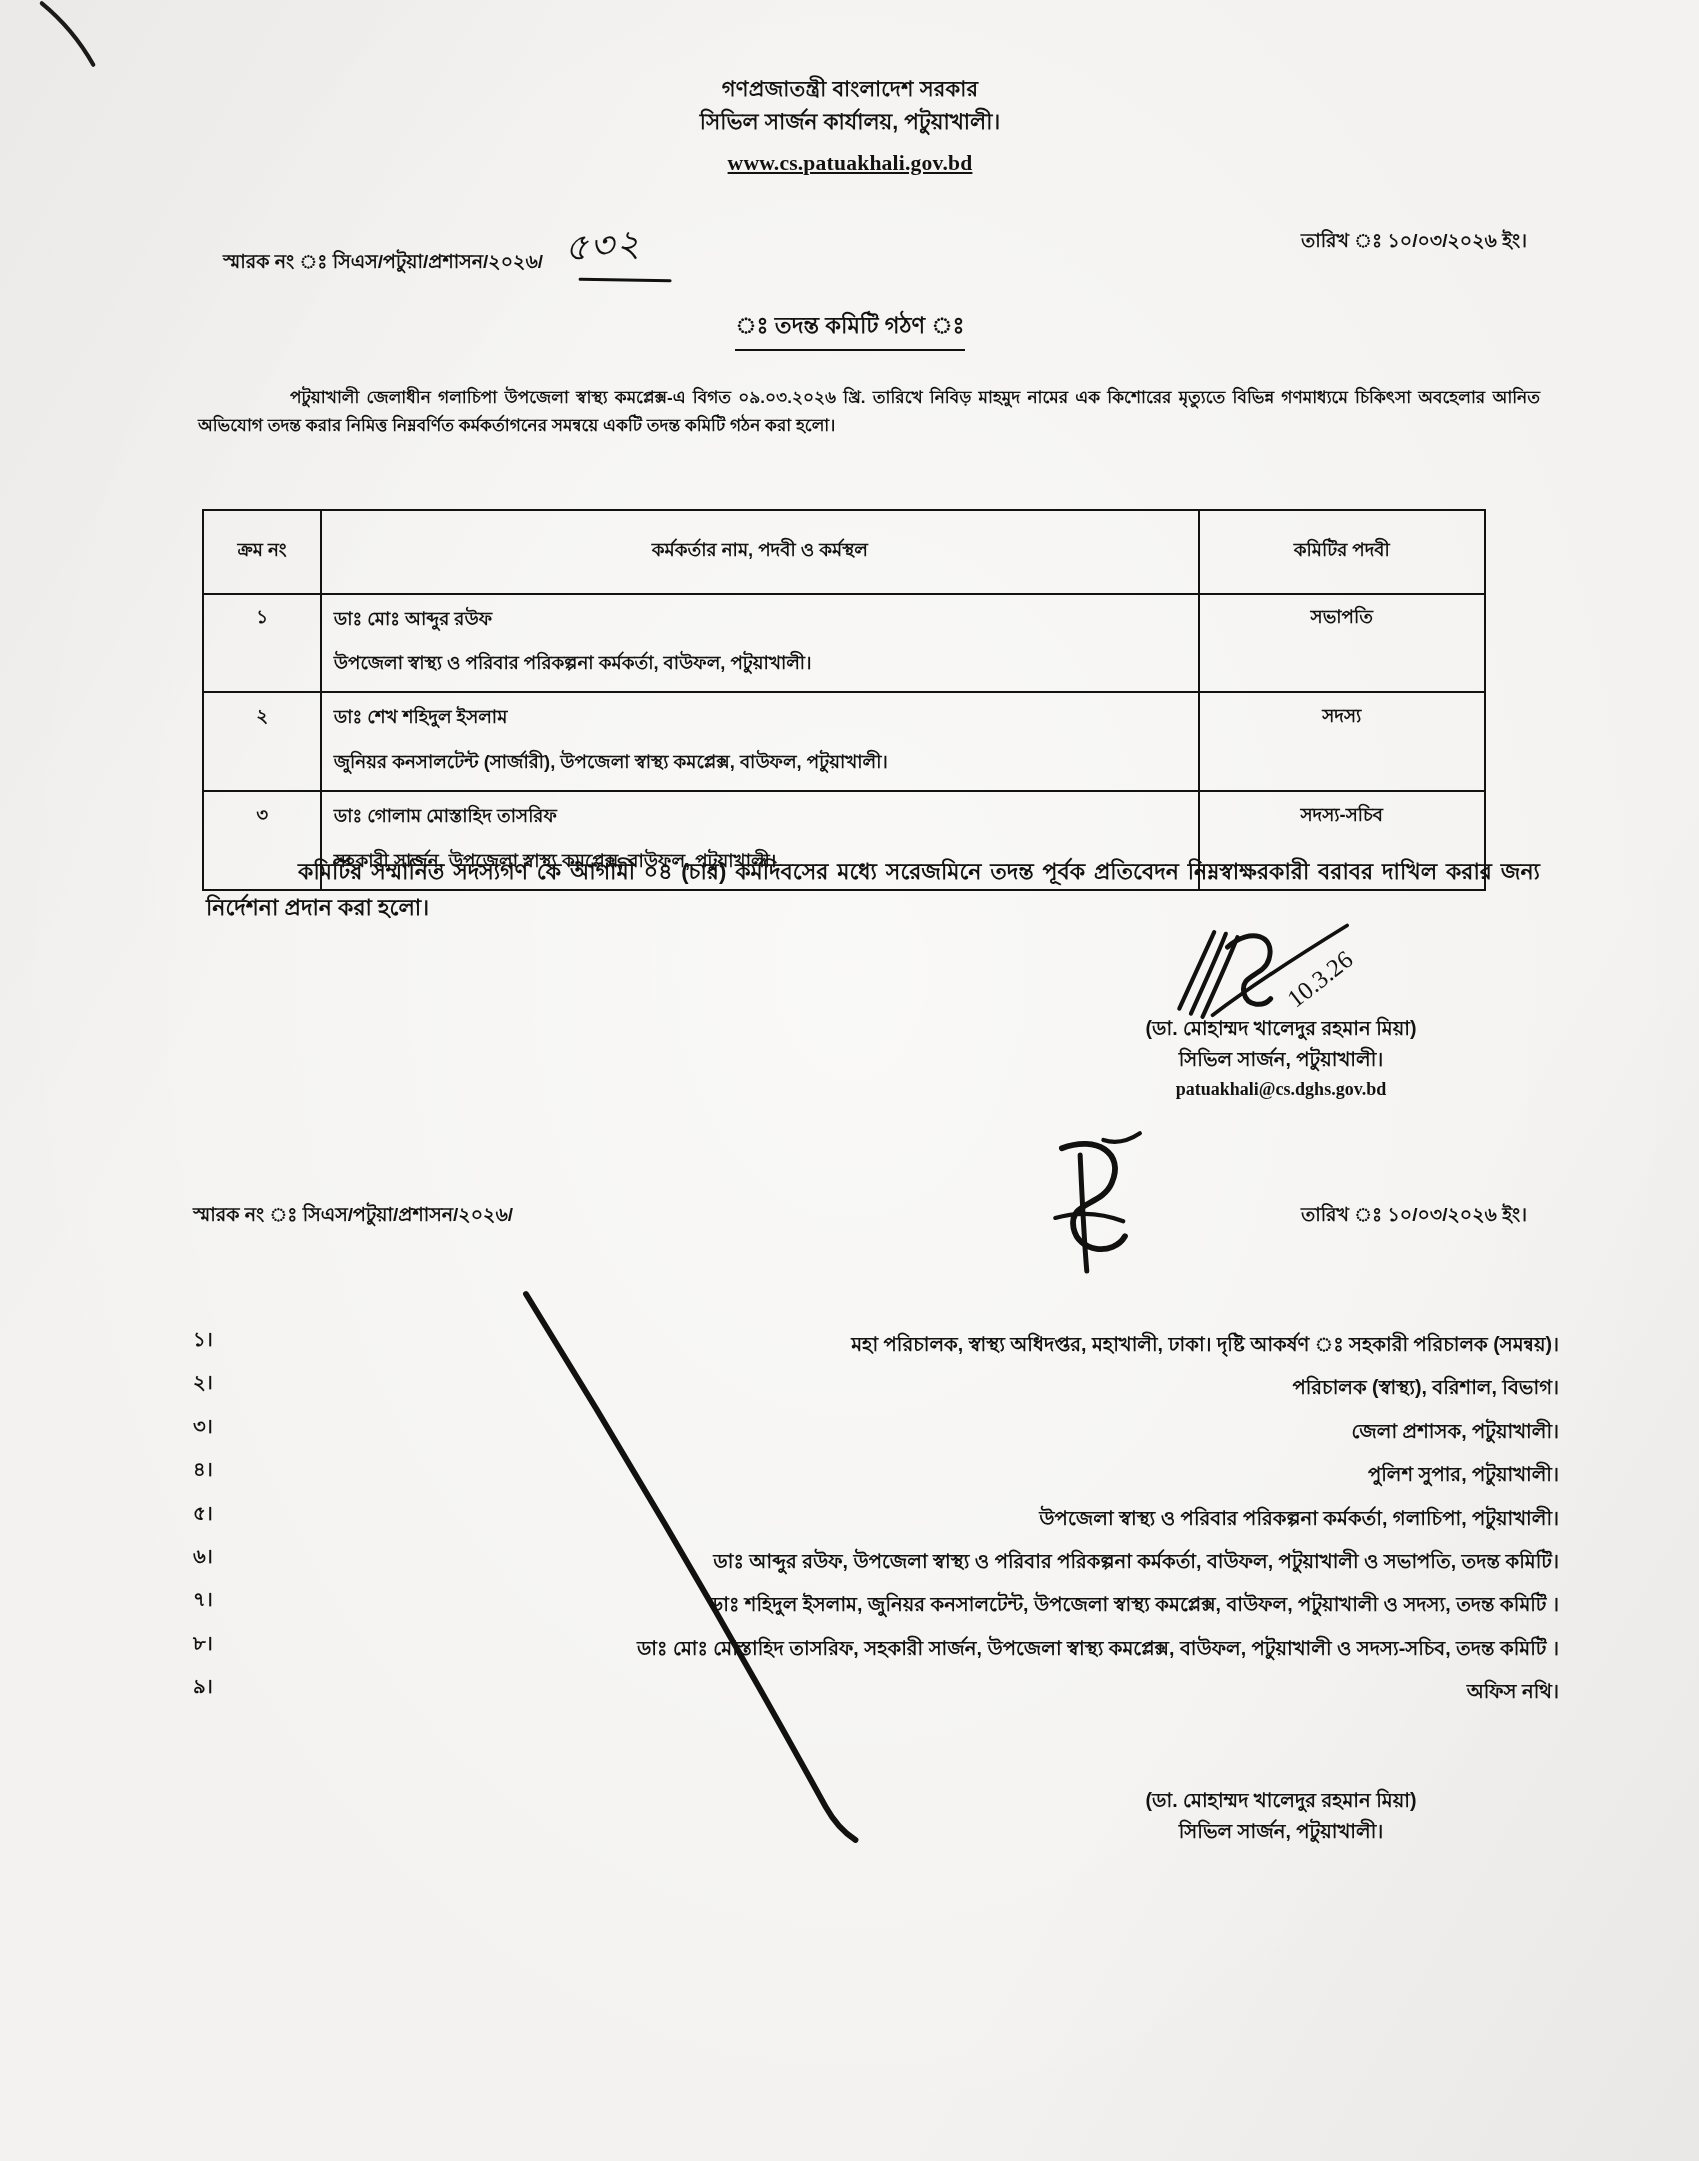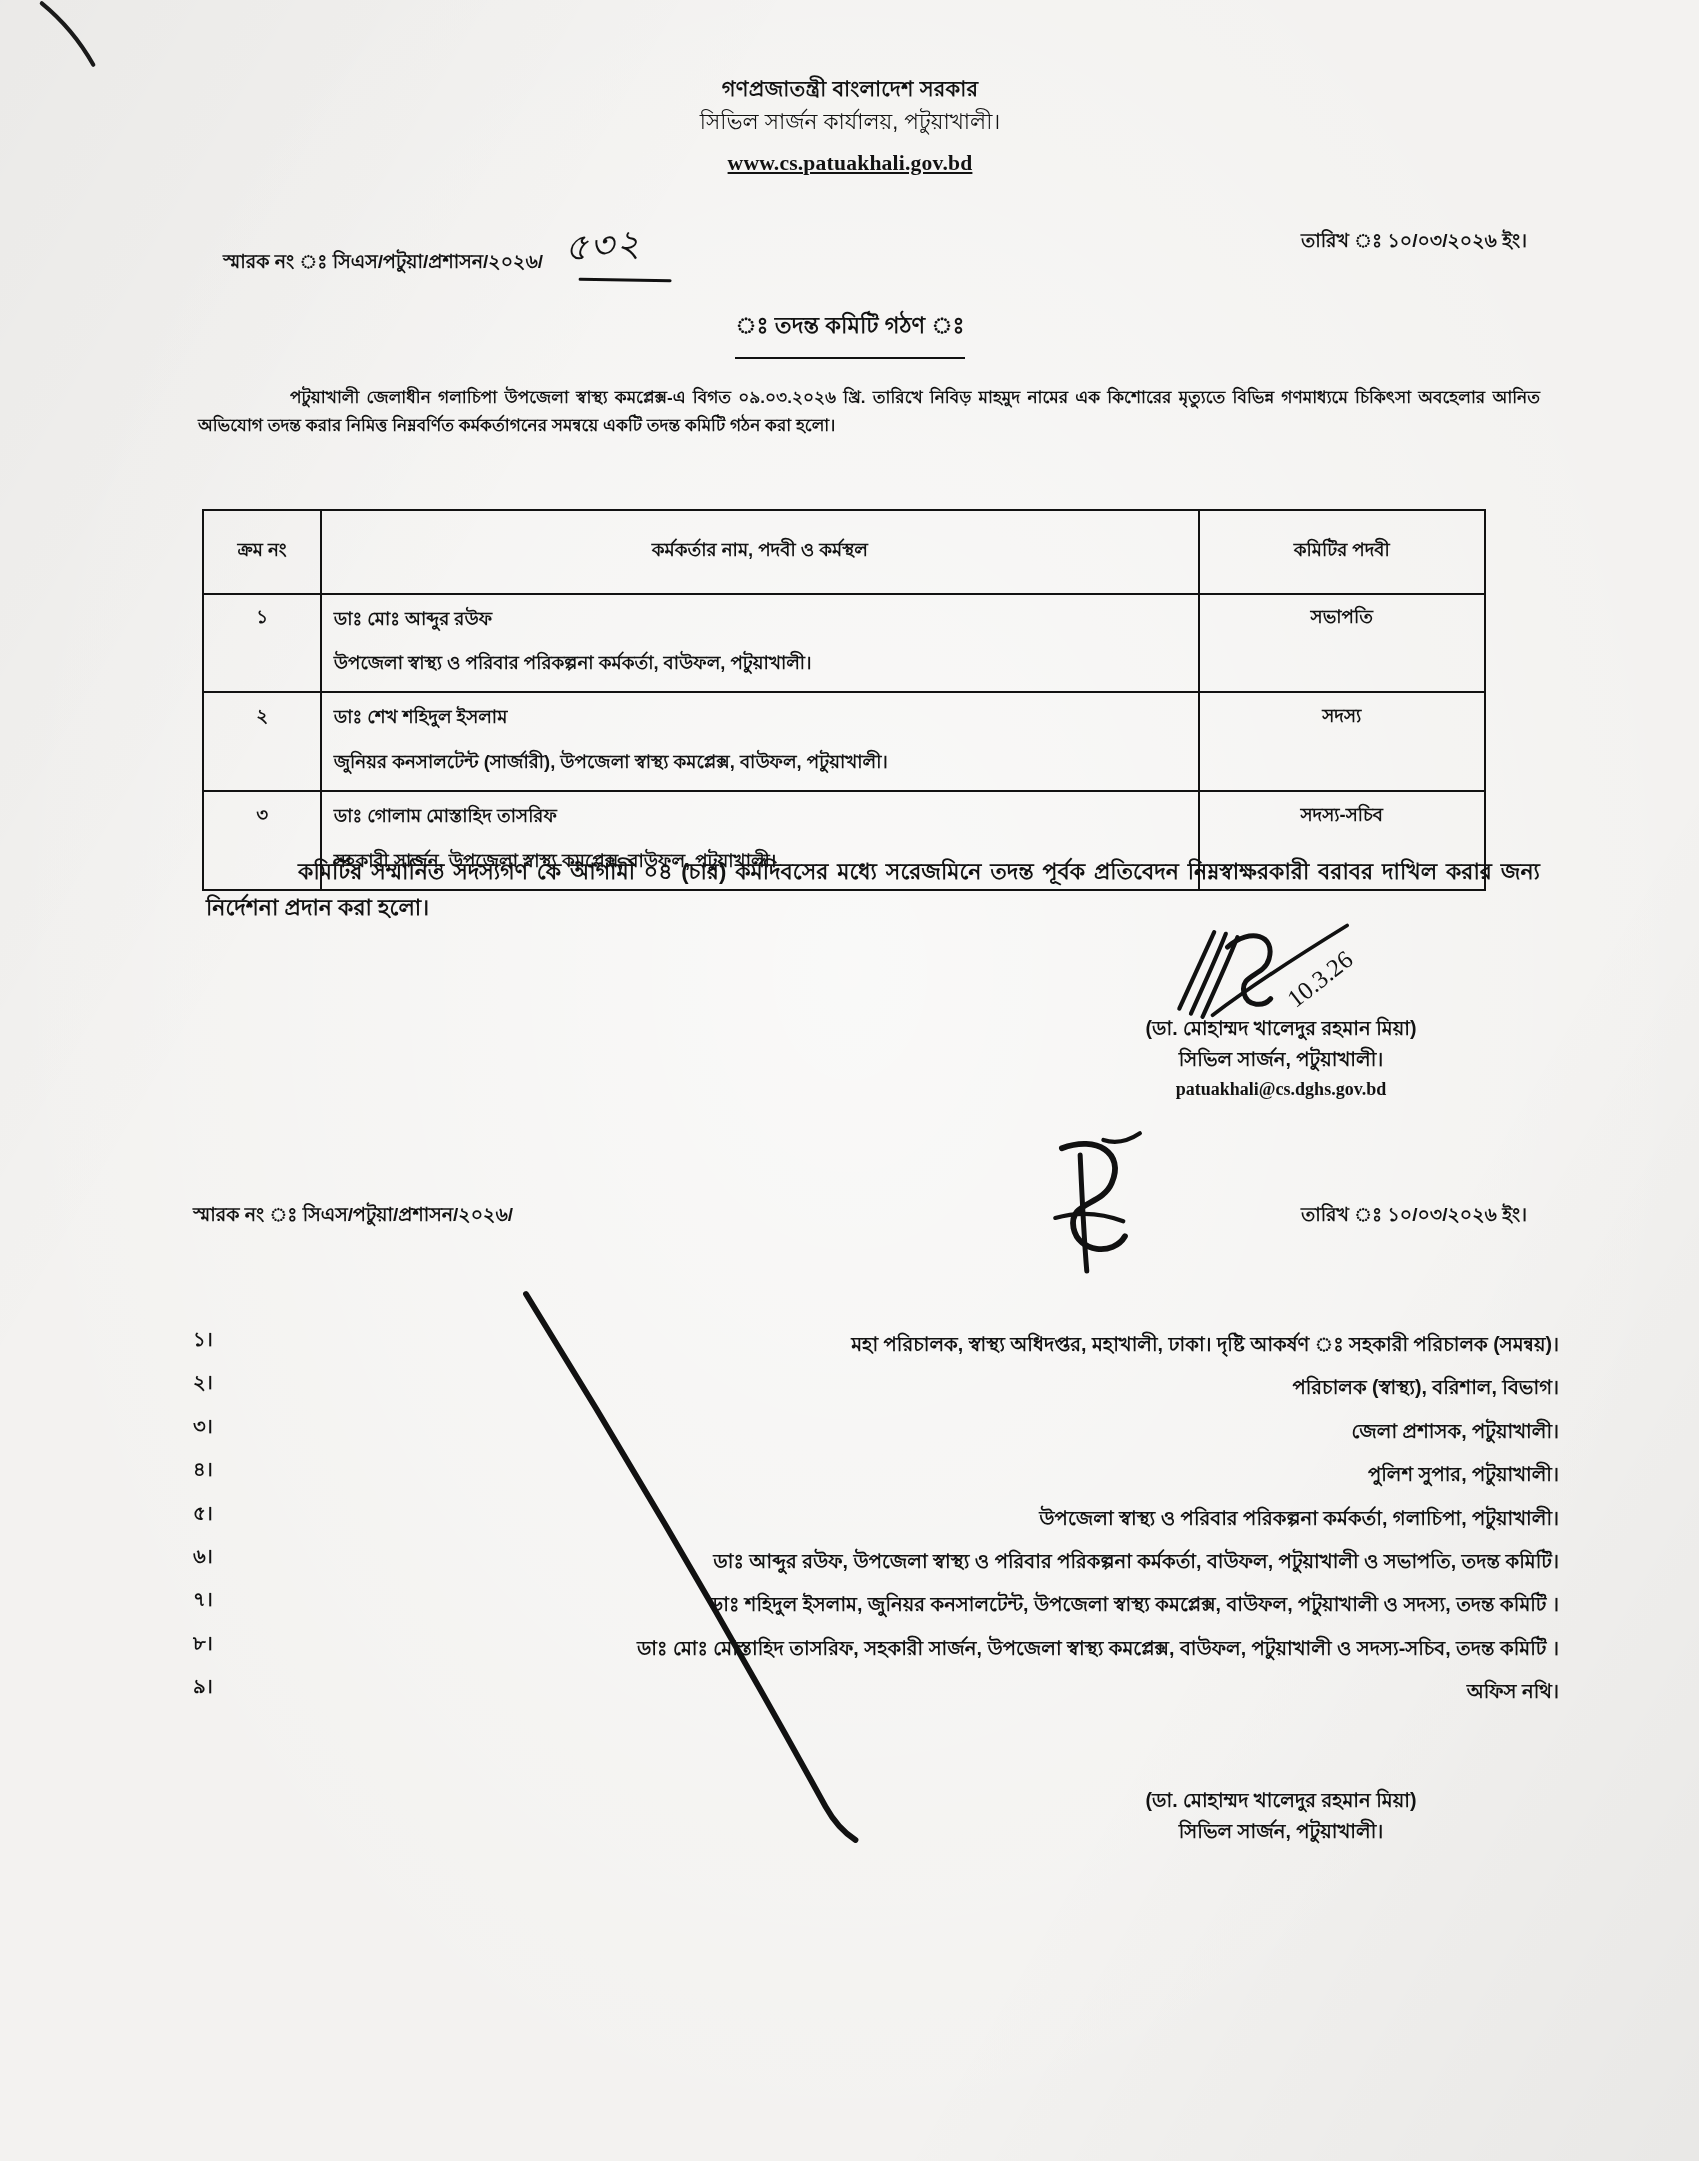--- a/index.html
+++ b/index.html
@@ -36,21 +36,21 @@
     text-align: center;
     line-height: 1.42;
   }
   .doc-header .line1 {
     font-size: 21px;
     font-weight: 700;
     letter-spacing: 0.2px;
   }
   .doc-header .line2 {
     font-size: 21.6px;
-    font-weight: 400;
+    font-weight: 700;
     margin-top: 3.3px;
   }
   .doc-header .website {
     font-size: 21.6px;
     font-weight: 700;
     font-family: "Liberation Serif", "DejaVu Serif", serif;
     text-decoration: underline;
     margin-top: 10px;
     letter-spacing: 0.2px;
   }
@@ -91,21 +91,21 @@
   .doc-title {
     position: absolute;
     top: 308px;
     left: 0; right: 0;
     text-align: center;
     font-size: 22.5px;
     font-weight: 700;
   }
   .doc-title span {
     border-bottom: 2.5px solid #111;
-    padding-bottom: 19px;
+    padding-bottom: 11px;
     text-align: center;
   }
 
   
   .body-para {
     position: absolute;
     top: 384px;
     left: 198px;
     right: 160px;
     font-size: 17px;

